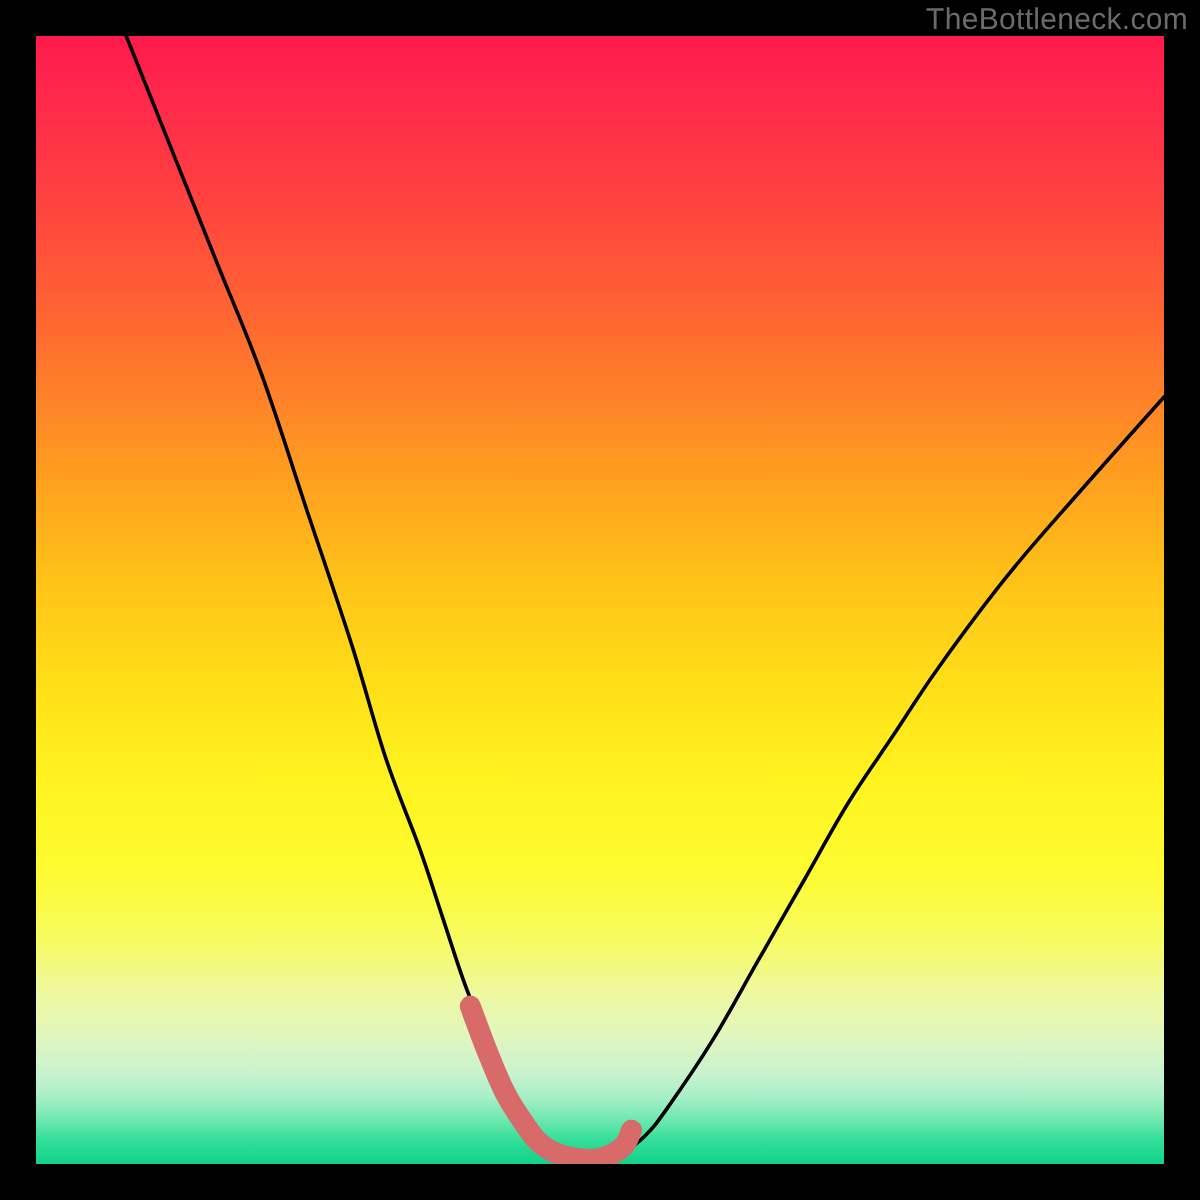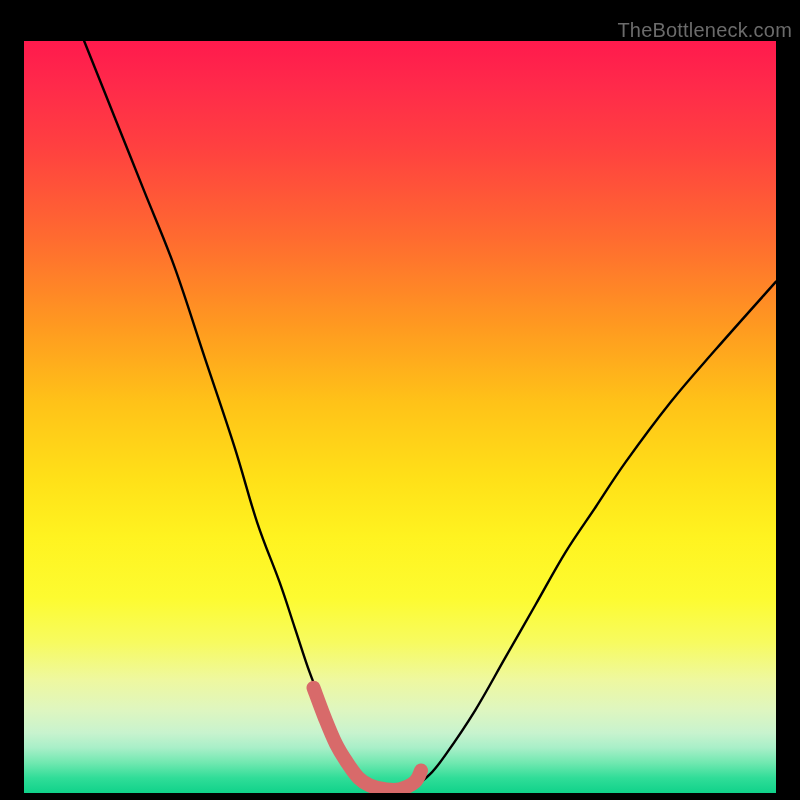--- a/index.html
+++ b/index.html
@@ -6,21 +6,21 @@
     margin: 0;
     padding: 0;
     width: 800px;
     height: 800px;
     background: #000;
     overflow: hidden;
     font-family: Arial, Helvetica, sans-serif;
   }
   .frame {
     position: absolute;
-    top: 17px;
+    top: 0;
     left: 0;
     width: 800px;
     height: 680px;
     background: #000;
   }
   .plot-area {
     position: absolute;
     top: 24px;
     left: 24px;
     width: 752px;

